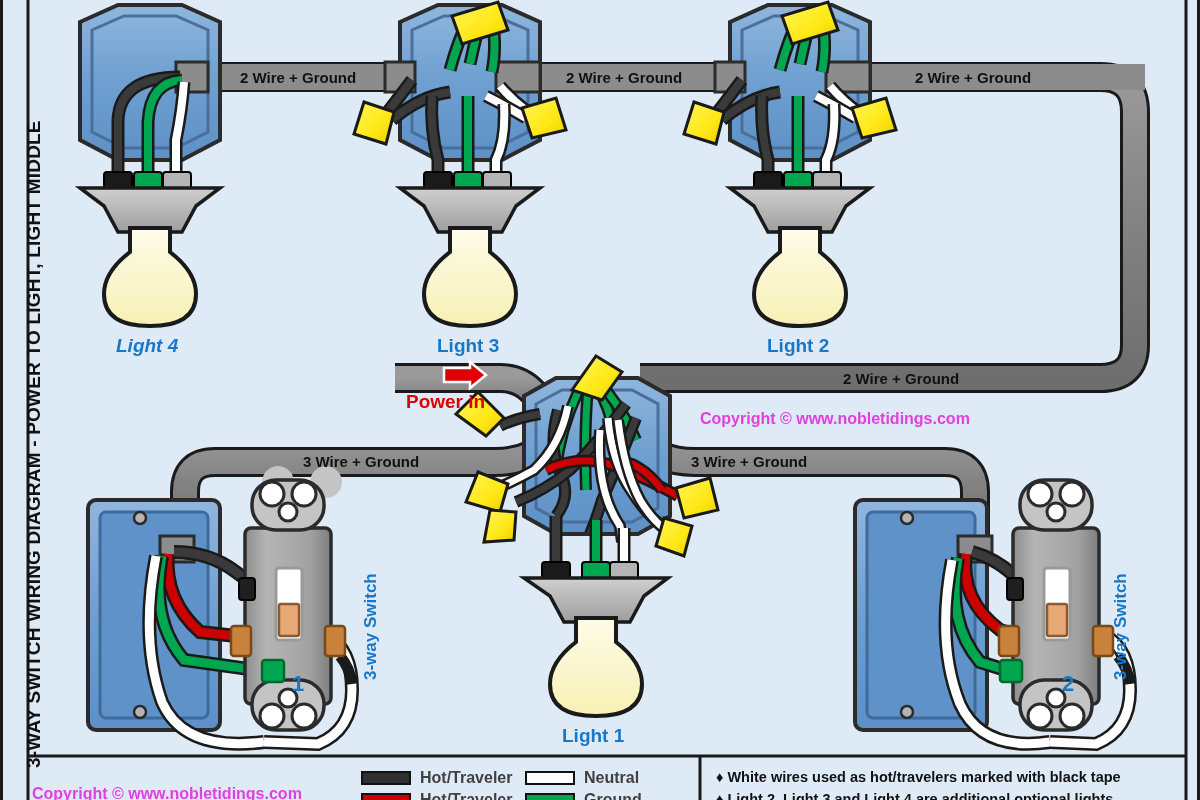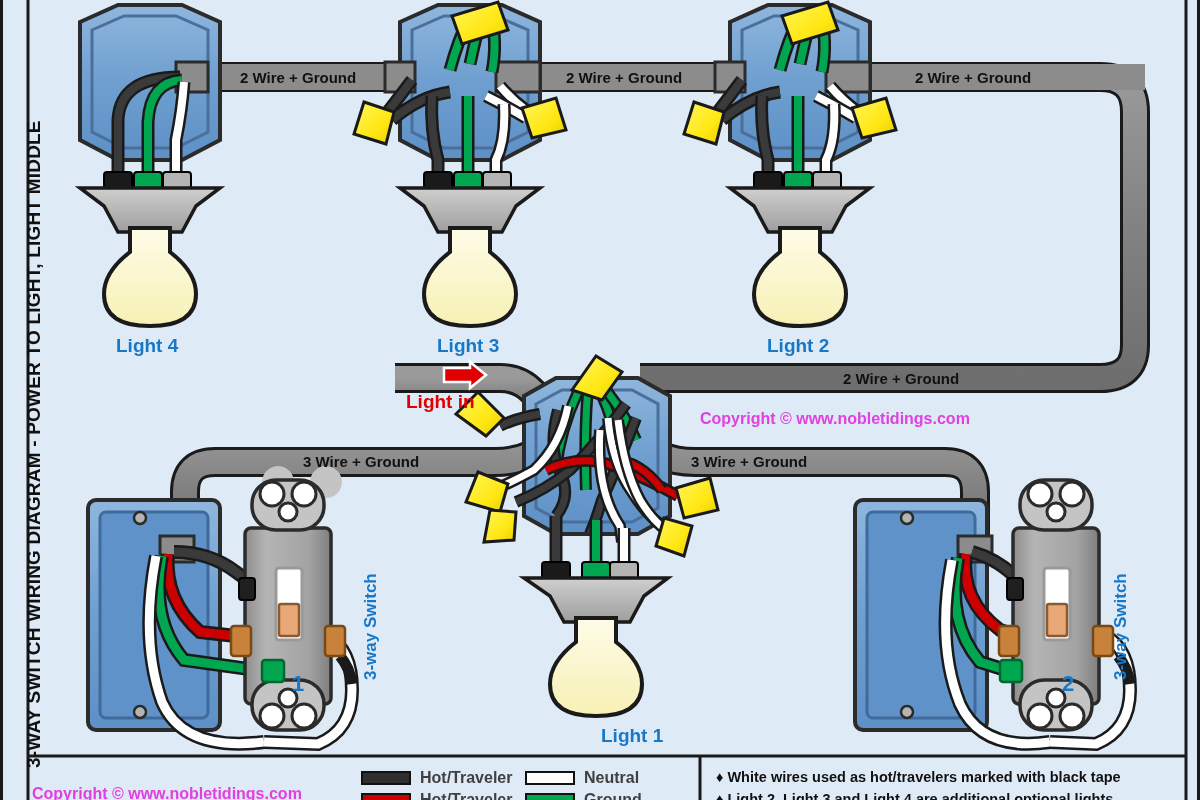--- a/index.html
+++ b/index.html
@@ -405,32 +405,32 @@
 
   <div class="txt title-vert" style="left:24px; top:768px;">3-WAY SWITCH WIRING DIAGRAM - POWER TO LIGHT, LIGHT MIDDLE</div>
 
   <div class="txt cable-label" style="left:240px; top:70px;">2 Wire + Ground</div>
   <div class="txt cable-label" style="left:566px; top:70px;">2 Wire + Ground</div>
   <div class="txt cable-label" style="left:915px; top:70px;">2 Wire + Ground</div>
   <div class="txt cable-label" style="left:843px; top:371px;">2 Wire + Ground</div>
   <div class="txt cable-label" style="left:303px; top:454px;">3 Wire + Ground</div>
   <div class="txt cable-label" style="left:691px; top:454px;">3 Wire + Ground</div>
 
-  <div class="txt light-label" style="left:116px; top:336px;">Light 4</div>
+  <div class="txt light-label" style="left:116px; top:336px;font-style:italic;">Light 4</div>
   <div class="txt light-label" style="left:437px; top:336px;">Light 3</div>
   <div class="txt light-label" style="left:767px; top:336px;">Light 2</div>
-  <div class="txt light-label" style="left:562px; top:726px;margin-left:39px;">Light 1</div>
+  <div class="txt light-label" style="left:562px; top:726px;">Light 1</div>
 
   <div class="txt sw-num" style="left:292px; top:673px;">1</div>
   <div class="txt sw-num" style="left:1062px; top:673px;">2</div>
 
   <div class="txt sw-vert" style="left:362px; top:680px;">3-way Switch</div>
   <div class="txt sw-vert" style="left:1112px; top:680px;">3-way Switch</div>
 
-  <div class="txt power-in" style="left:406px; top:392px;">Light in</div>
+  <div class="txt power-in" style="left:406px; top:392px;">Power in</div>
 
   <div class="txt copy" style="left:700px; top:411px;">Copyright © www.nobletidings.com</div>
   <div class="txt copy" style="left:32px; top:786px;">Copyright © www.nobletidings.com</div>
 
   <div class="txt legend-txt" style="left:420px; top:770px;">Hot/Traveler</div>
   <div class="txt legend-txt" style="left:420px; top:792px;">Hot/Traveler</div>
   <div class="txt legend-txt" style="left:584px; top:770px;">Neutral</div>
   <div class="txt legend-txt" style="left:584px; top:792px;">Ground</div>
 
   <div class="txt note-txt" style="left:716px; top:770px;text-align:right;">♦ White wires used as hot/travelers marked with black tape</div>

